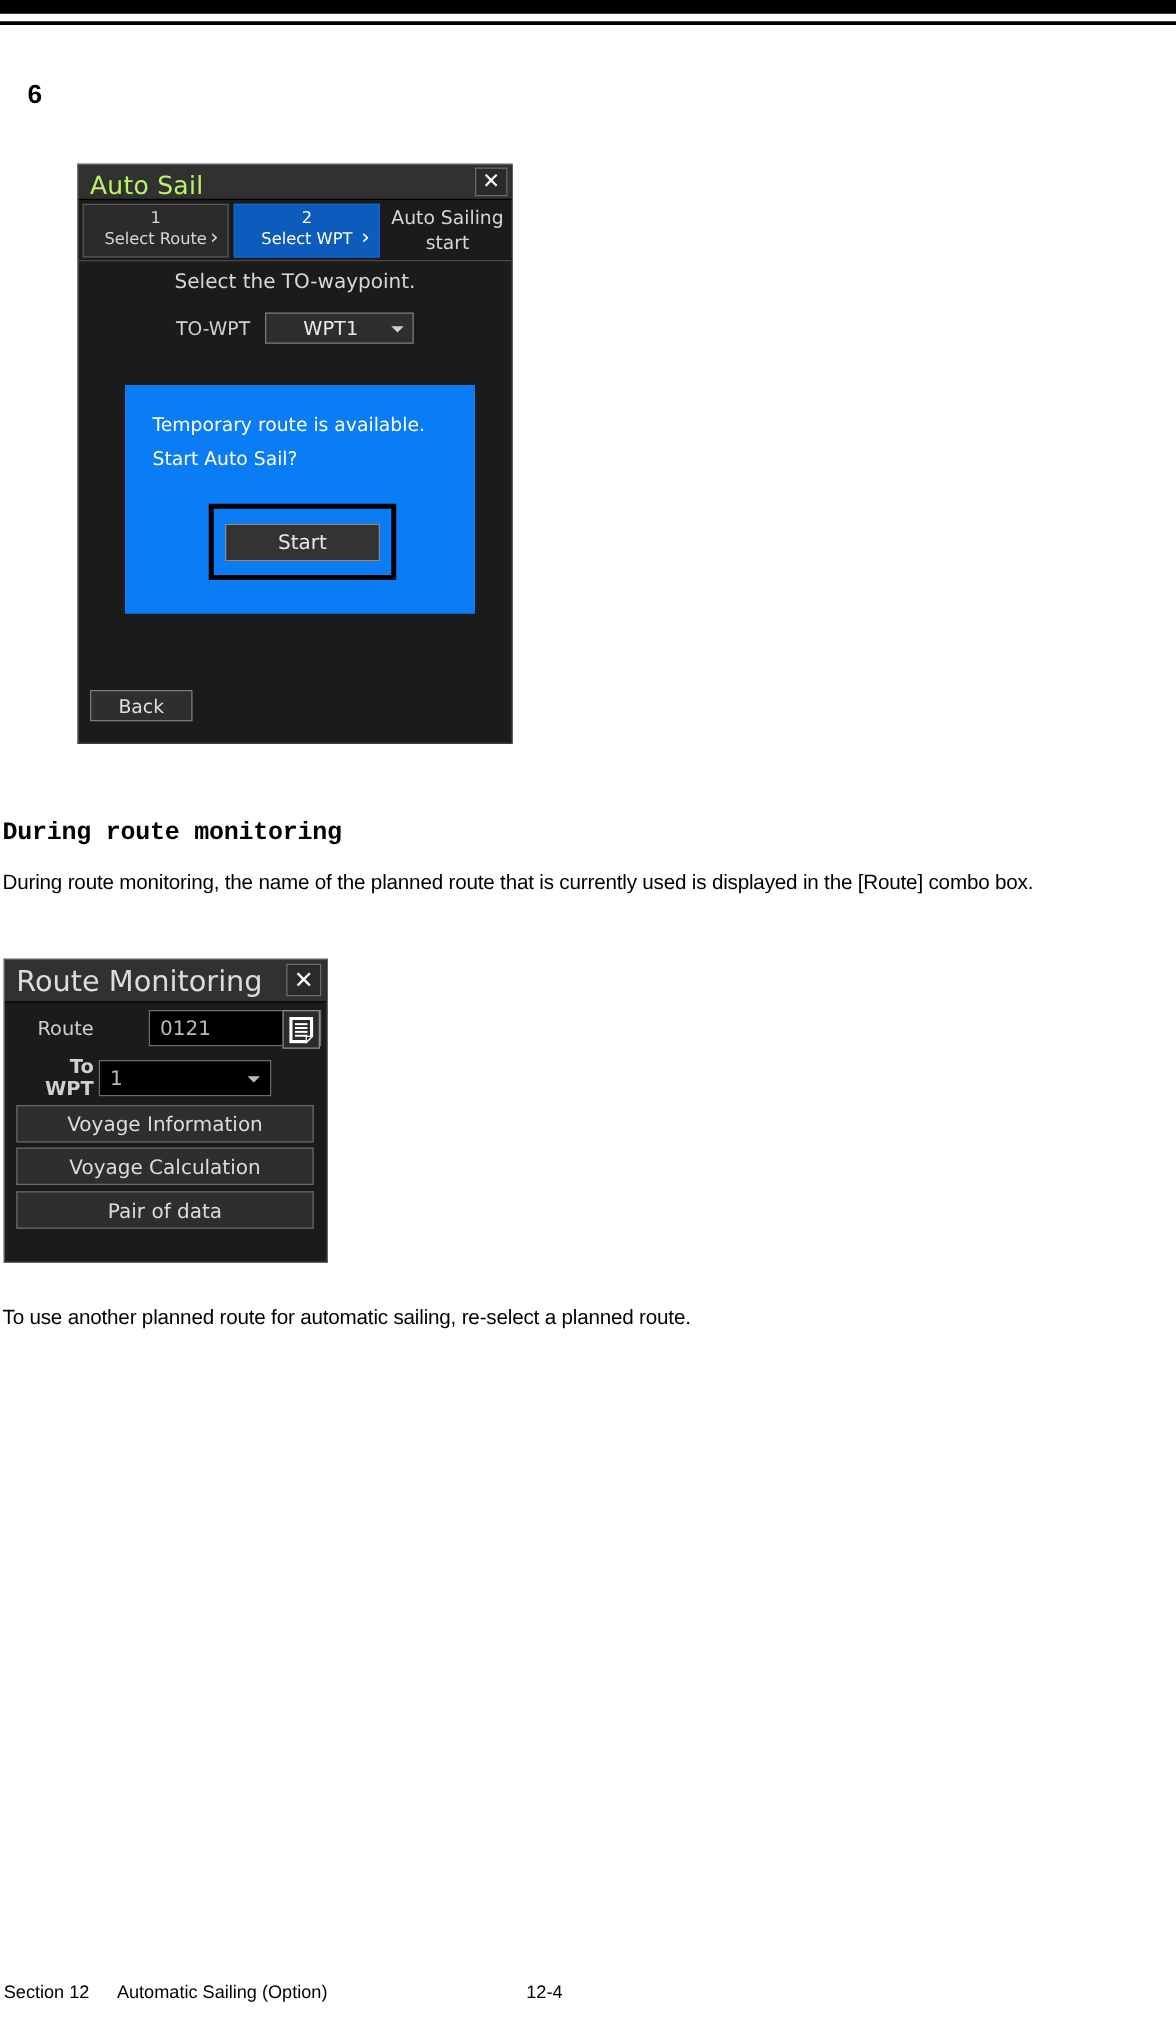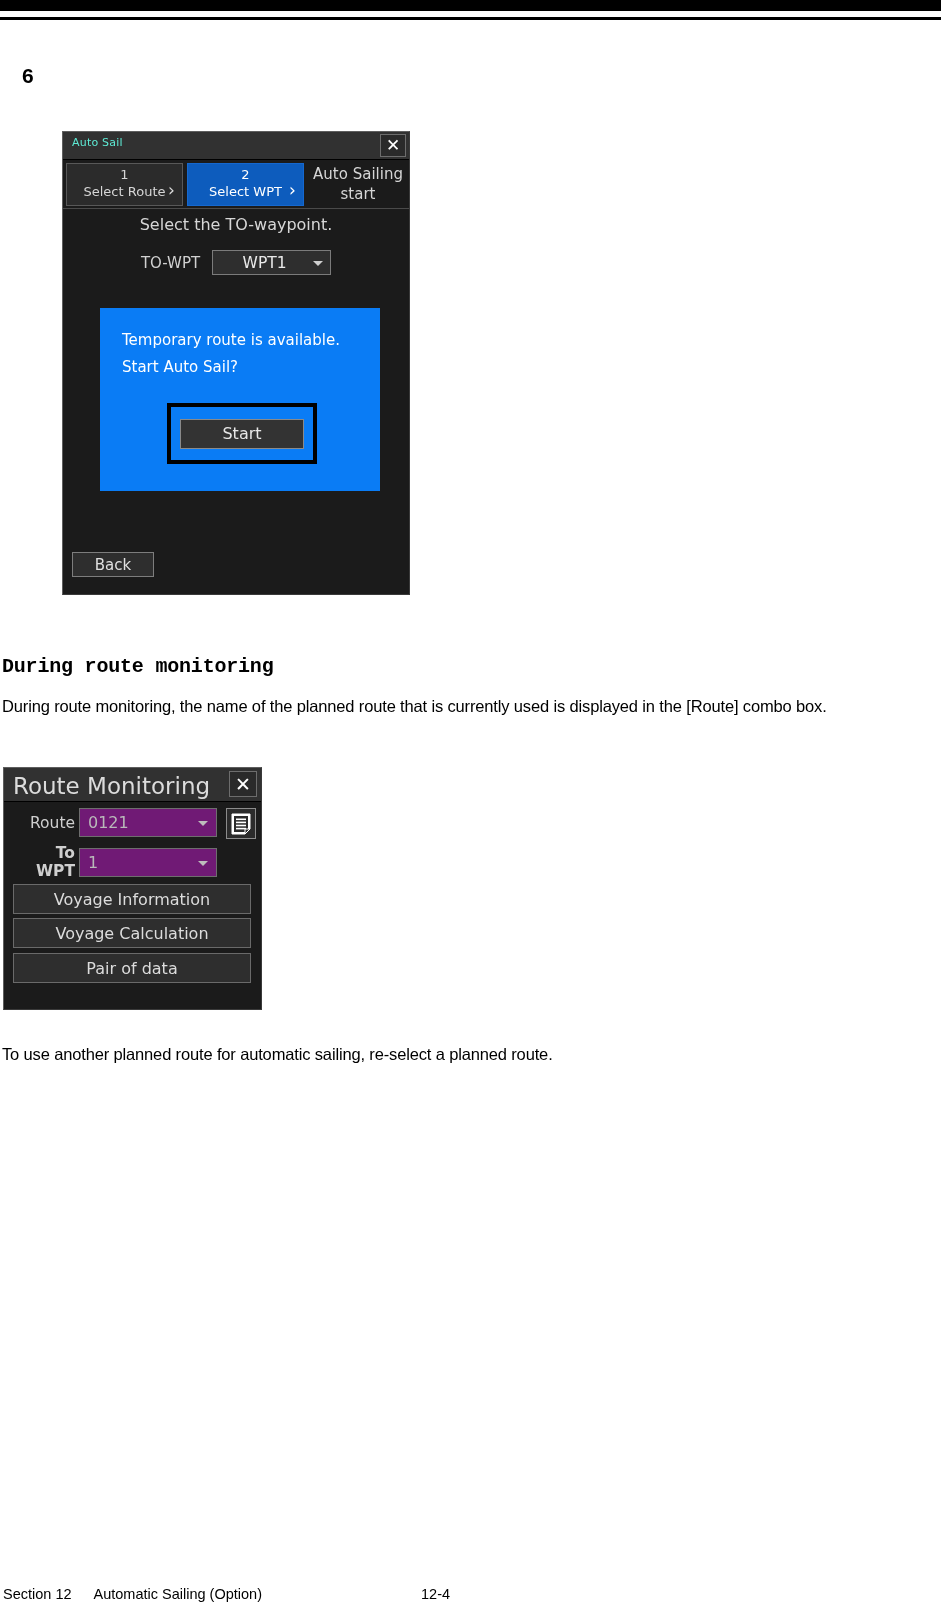--- a/index.html
+++ b/index.html
@@ -67,22 +67,22 @@
   }
   .as-titlebar {
     position: relative;
     height: 27px;
     background: #313131;
     border-bottom: 1px solid #000;
   }
   .as-title {
     position: absolute;
     left: 9px; top: 4px;
-    font-size: 11px;
-    color: #5eead4;
+    font-size: 20px;
+    color: #bef264;
     letter-spacing: 0.2px;
   }
   .as-close {
     position: absolute;
     right: 3px; top: 2px;
     width: 26px; height: 23px;
     background: #2a2a2a;
     border: 1px solid #6d6d6d;
     box-sizing: border-box;
     display: flex;
@@ -315,40 +315,40 @@
     align-items: center;
   }
   .rm-field .flabel {
     font-size: 15.5px;
     color: #cfcfcf;
     text-align: right;
   }
   .rm-combo {
     position: relative;
     height: 29px;
-    background: #701a75;
+    background: #000000;
     border: 1px solid #6e6e6e;
     box-sizing: border-box;
     display: flex;
     align-items: center;
   }
   .rm-combo .val {
     font-size: 16px;
     color: #b9b9b9;
     padding-left: 8px;
   }
   .rm-combo .arrow {
     position: absolute;
     right: 8px; top: 12px;
     width: 0; height: 0;
     border-left: 5px solid transparent;
     border-right: 5px solid transparent;
     border-top: 5px solid #bdbdbd;
   }
-  .rm-row-route { left: 9px; top: 40px; }
+  .rm-row-route { left: 9px; top: 40px; gap: 40px; }
   .rm-row-route .flabel { width: 62px; }
   .rm-row-route .rm-combo { width: 138px; margin-left: 4px; }
   .rm-row-towpt { left: 9px; top: 76px; }
   .rm-row-towpt .flabel { width: 62px; font-weight: bold; }
   .rm-row-towpt .rm-combo { width: 138px; margin-left: 4px; }
 
   .rm-listbtn {
     position: absolute;
     left: 222px; top: 40px;
     width: 30px; height: 31px;

